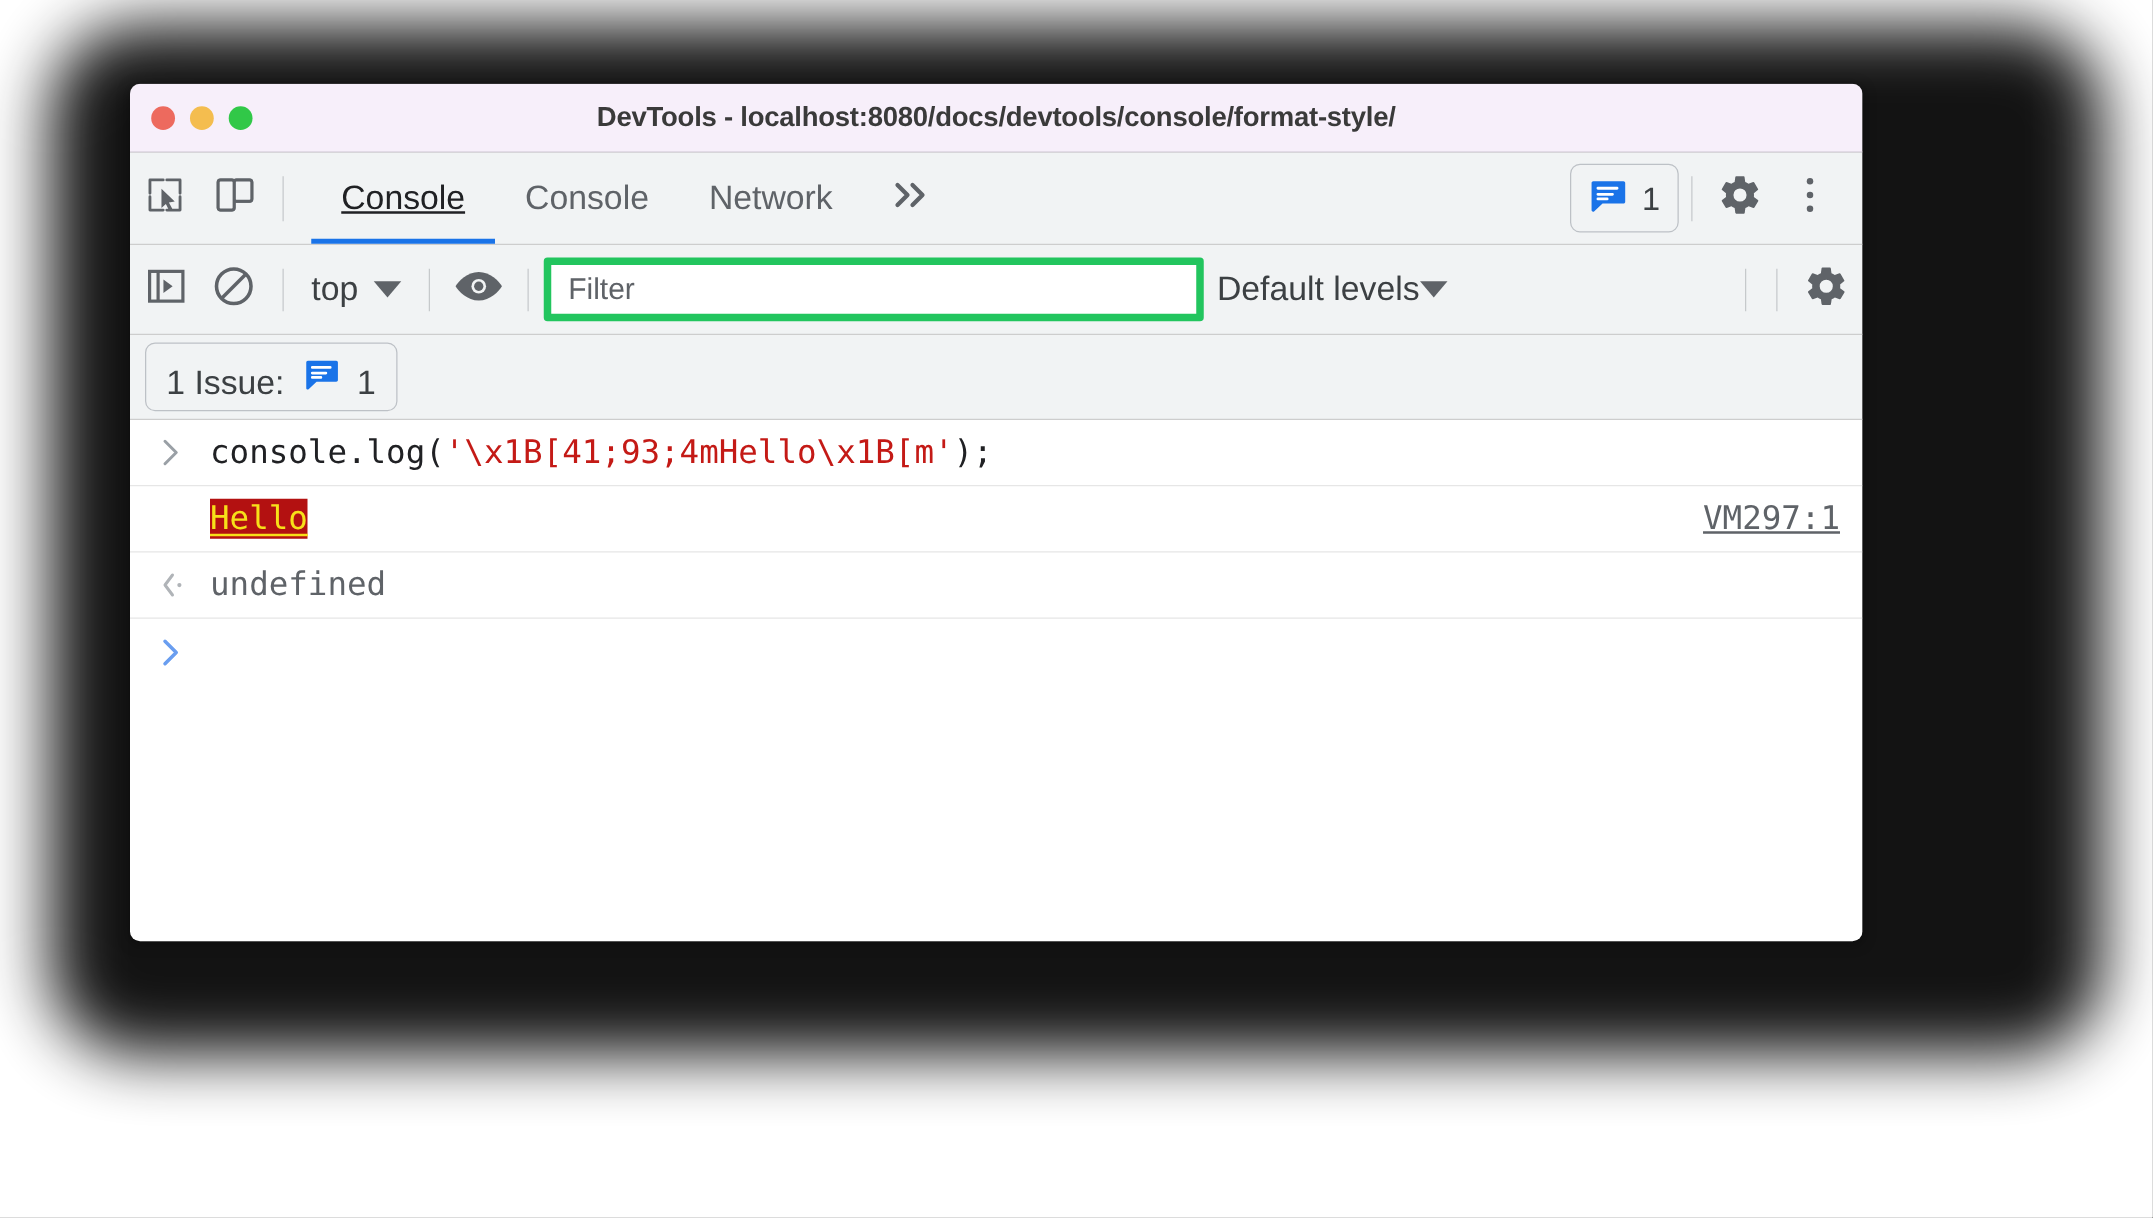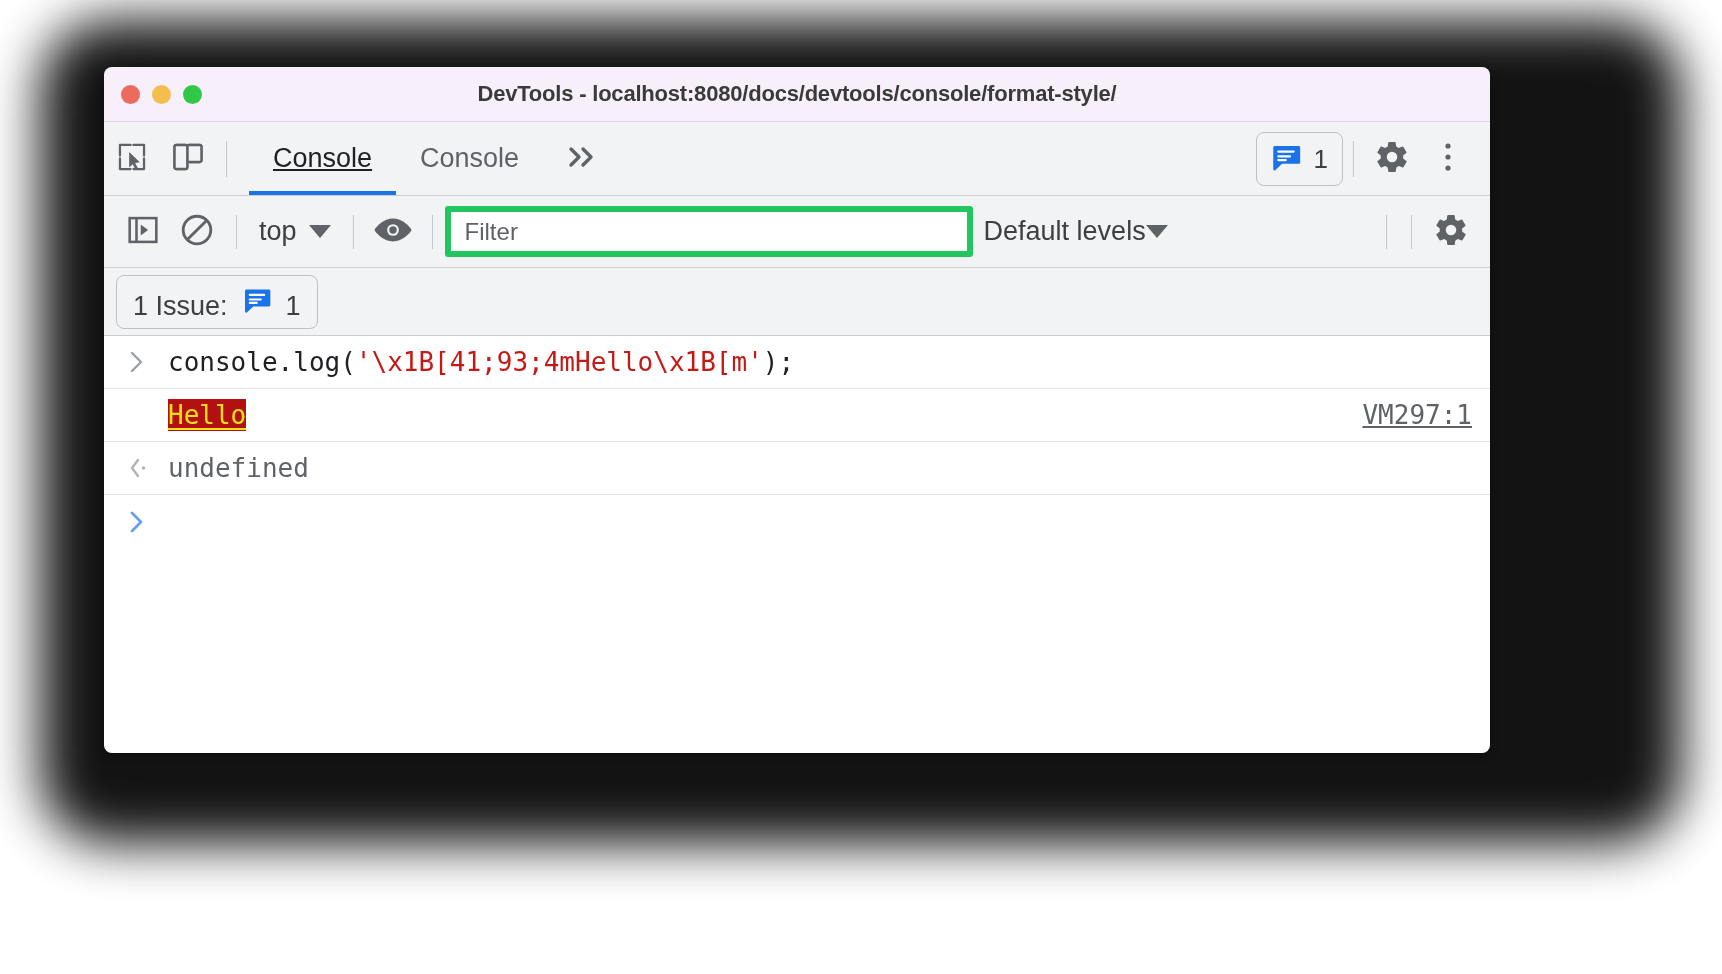--- a/index.html
+++ b/index.html
@@ -164,21 +164,21 @@
   .bubble-icon { display: block; }
 
   
   #console-toolbar {
     position: relative;
     height: 72px;
     background: #f1f3f4;
     display: flex;
     align-items: center;
     border-bottom: 1px solid #cdcdcd;
-    padding: 0 12px;
+    padding: 0 2px;
   }
   .ct-sep {
     width: 1px;
     height: 34px;
     background: #c6c9cb;
     margin: 0 12px;
   }
   .ct-btn {
     width: 54px;
     height: 54px;
@@ -364,20 +364,23 @@
 
       <div class="tb-sep"></div>
 
       <div class="tabs">
         <div class="tab selected">
           <span>Console</span>
         </div>
         <div class="tab">
           <span>Console</span>
         </div>
+        <div class="tab">
+          <span>Network</span>
+        </div>
         <div class="more-tabs">
           <span>
             <svg width="36" height="28" viewBox="0 0 36 28">
               <path d="M6 6l8 8-8 8M18 6l8 8-8 8" stroke="#5f6368" stroke-width="3.4" fill="none" stroke-linecap="round" stroke-linejoin="round"></path>
             </svg>
           </span>
         </div>
       </div>
 
       <div class="right-cluster">

